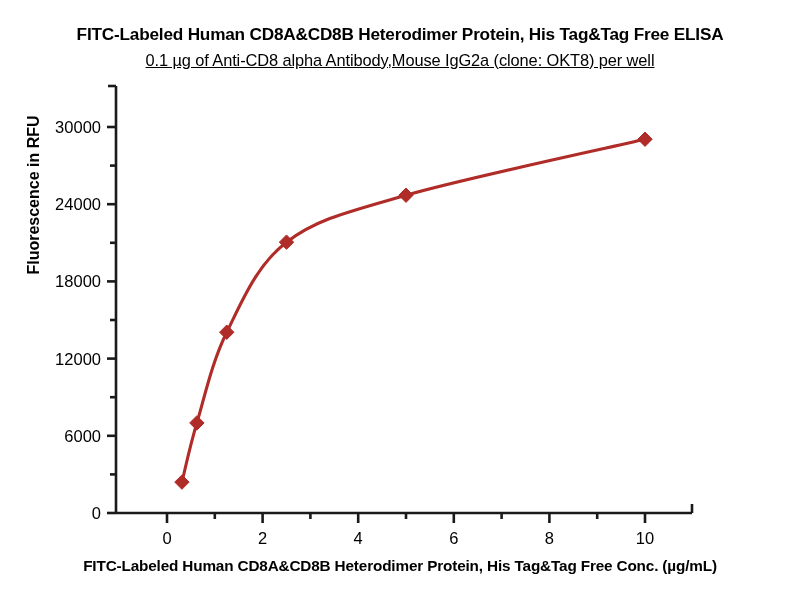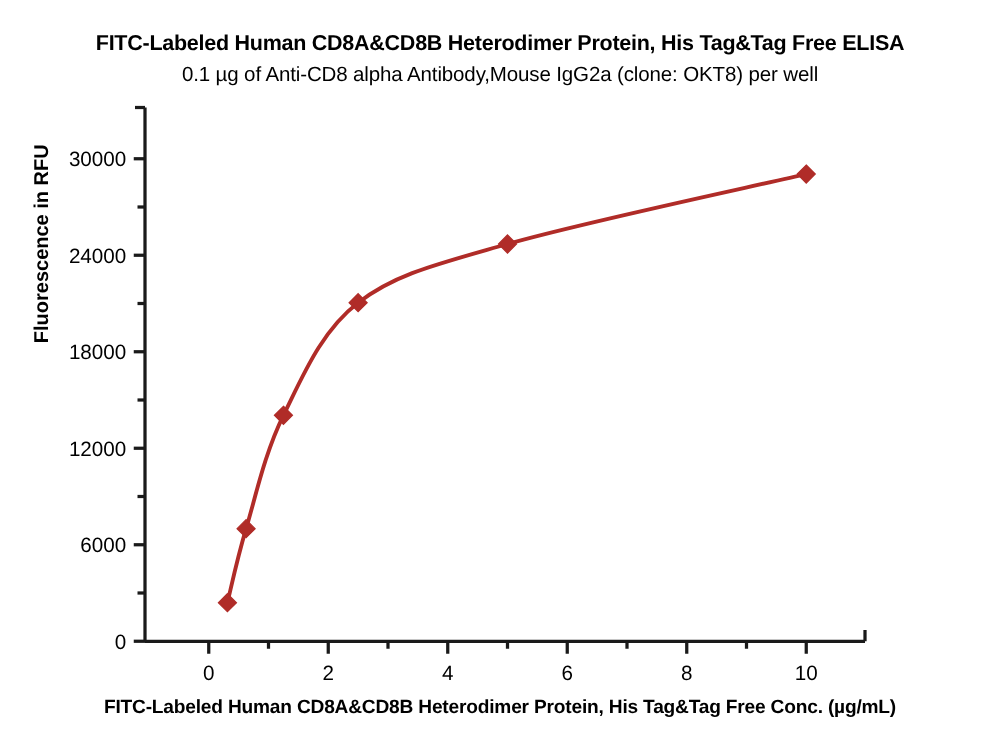--- a/index.html
+++ b/index.html
@@ -38,20 +38,21 @@
     line-height: 1.25;
     white-space: nowrap;
   }
   .chart-subtitle {
     font-size: 16.4px;
     font-weight: normal;
     letter-spacing: -0.1px;
     line-height: 1.3;
     margin-top: 4px;
     white-space: nowrap;
+    text-decoration: underline;
   }
 
   
   .ylabel {
     position: absolute;
     left: -106px;
     top: 186px;
     width: 280px;
     text-align: center;
     font-size: 16px;

